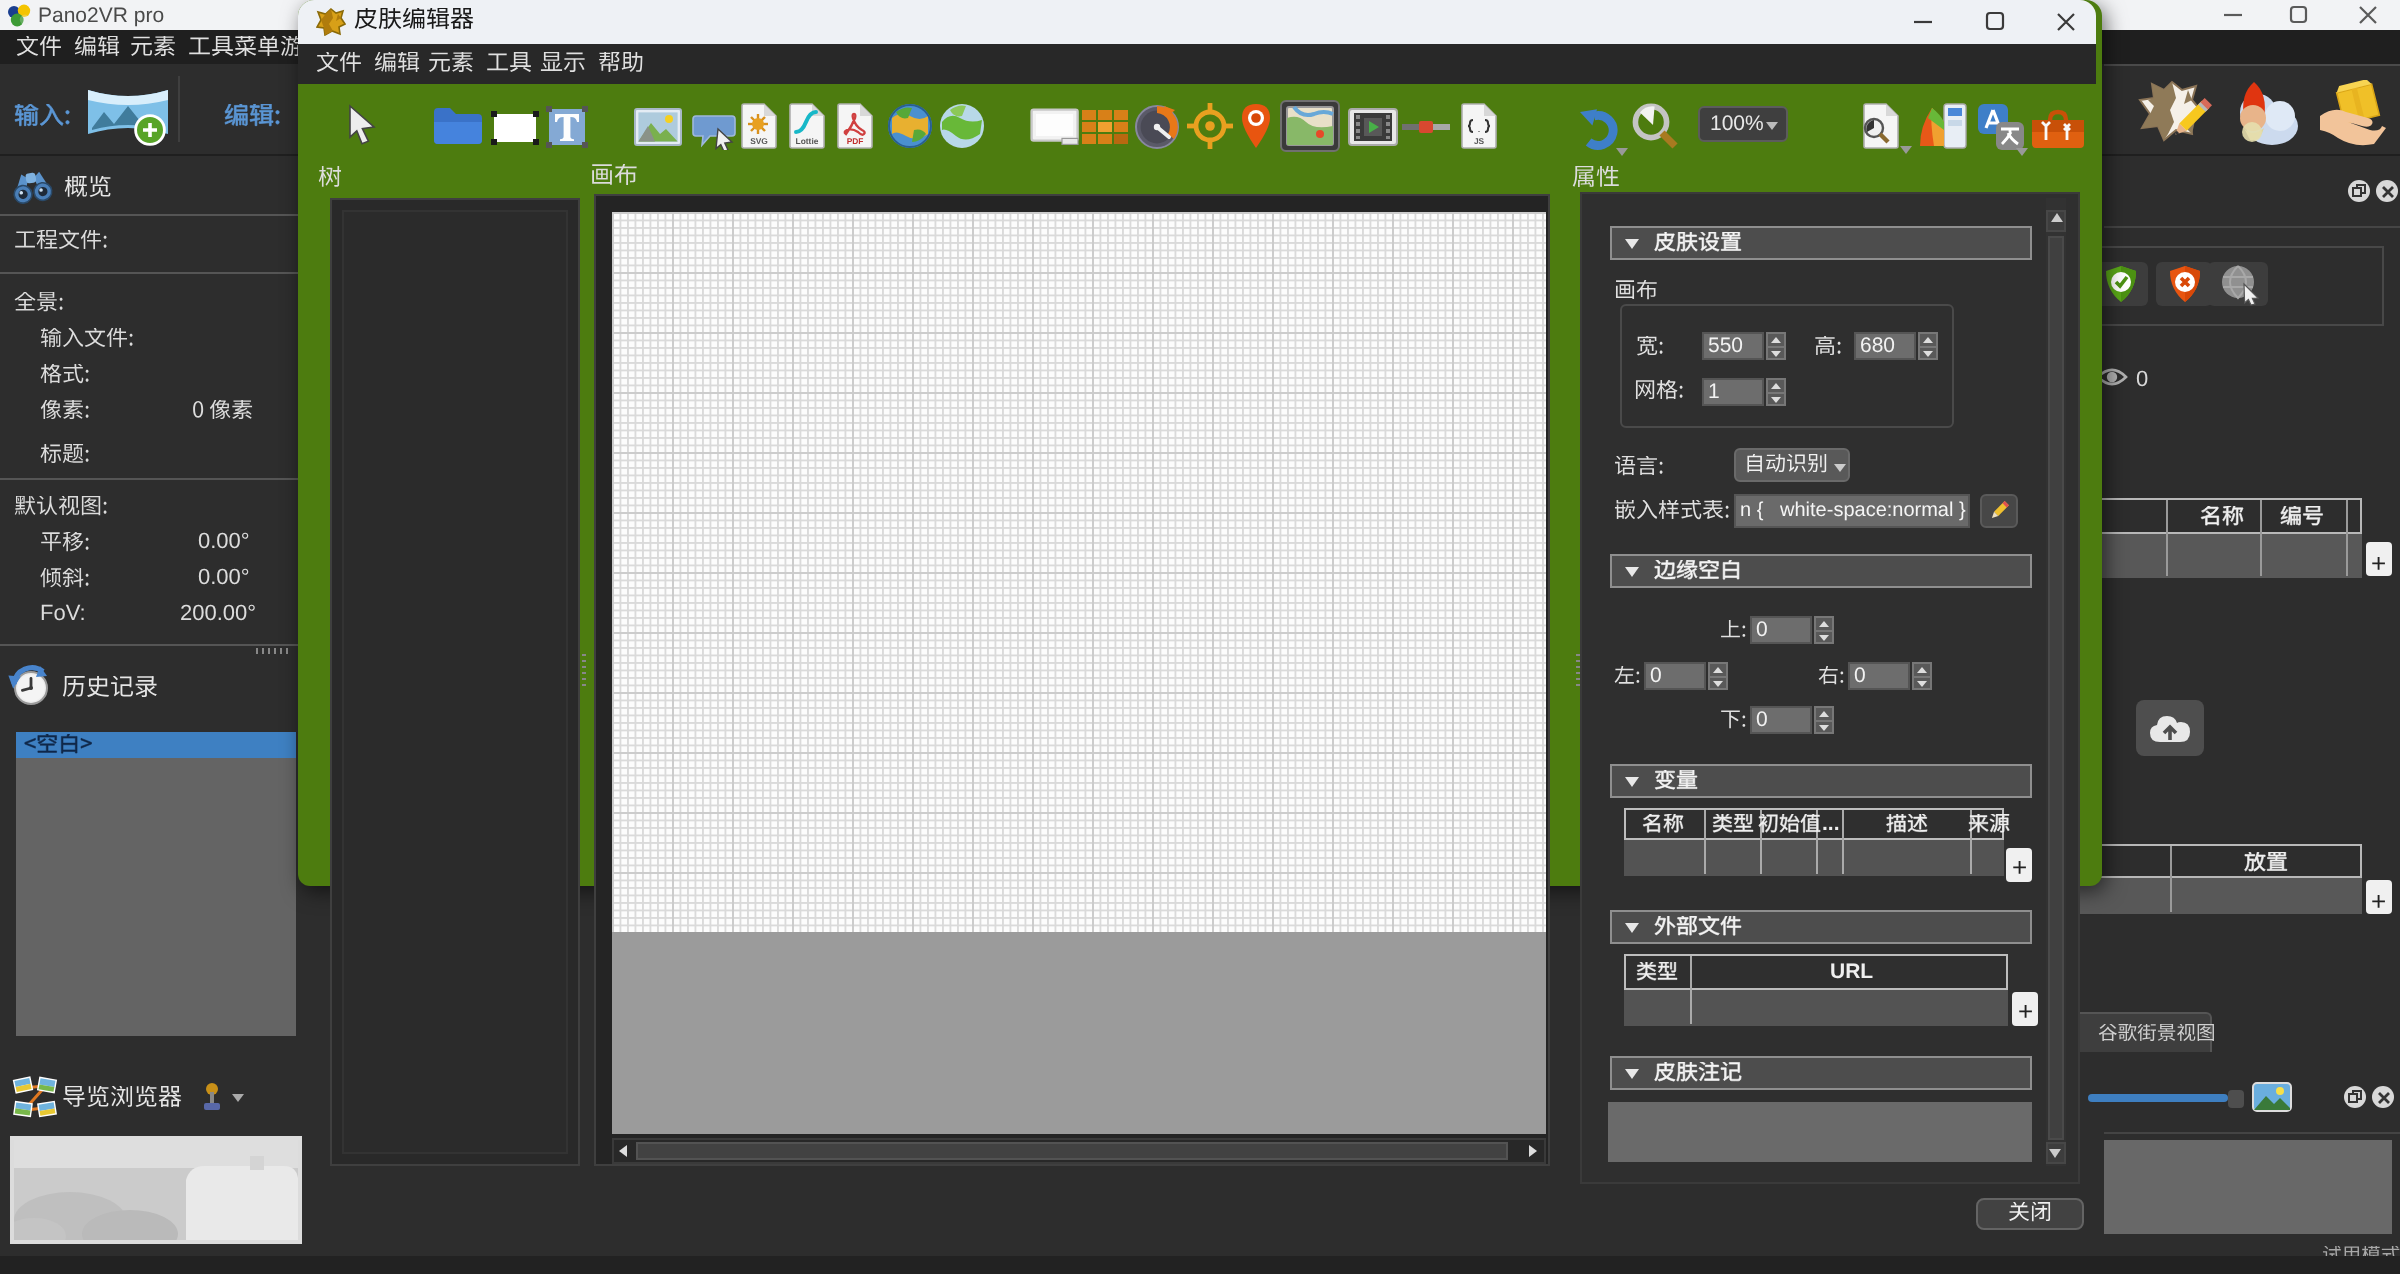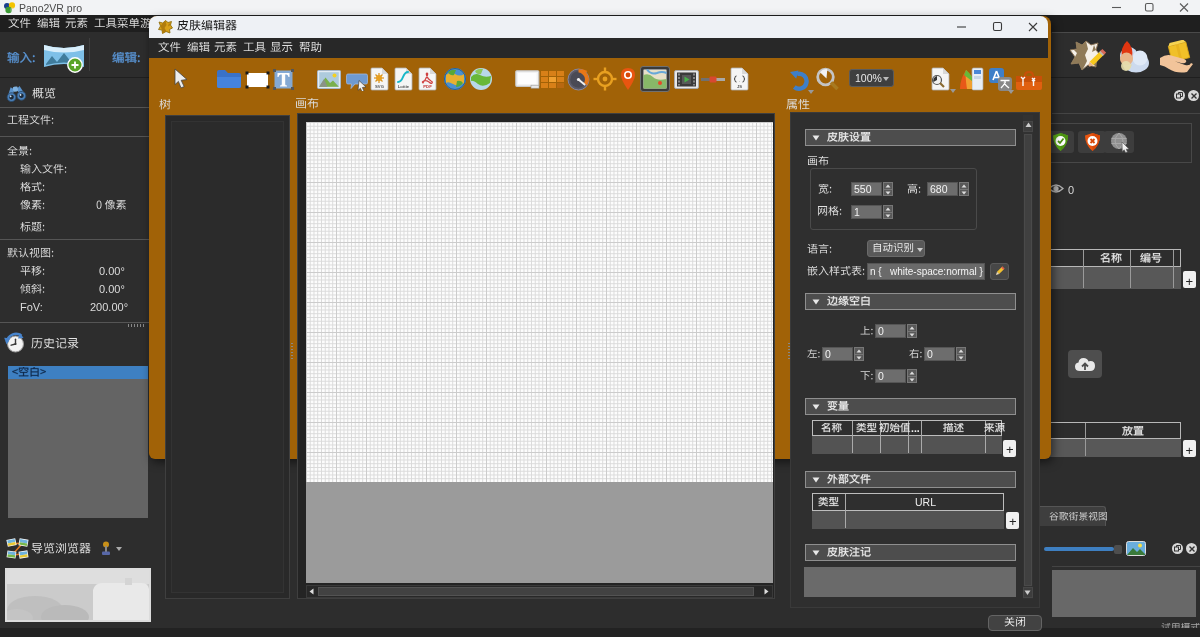--- a/index.html
+++ b/index.html
@@ -455,21 +455,21 @@
 <div class="abs" style="left:1052px;top:566px;width:148px;height:1px;background:#444"></div>
 <div class="abs" style="left:1052px;top:570px;width:144px;height:47px;background:#686868"></div>
 <svg class="" style="position:absolute;left:1161px;top:623px;" width="39.2" height="9.8" viewBox="0 -790 4000 1000" fill="#a8a8a8">
       <use href="#u8bd5" x="0"></use>
       <use href="#u7528" x="1000"></use>
       <use href="#u6a21" x="2000"></use>
       <use href="#u5f0f" x="3000"></use>
     </svg>
 <div class="abs" style="left:0px;top:628px;width:1200px;height:9px;background:#222"></div>
 </div>
-<div class="abs" style="left:149px;top:16px;width:902px;height:443px;background:#a16207;border-radius:8px 8px 6px 6px;box-shadow:2px 3px 10px rgba(0,0,0,0.55)">
+<div class="abs" style="left:149px;top:0;width:902px;height:443px;background:#4d7c0f;border-radius:8px 8px 6px 6px;box-shadow:2px 3px 10px rgba(0,0,0,0.55)">
 <div class="abs" style="left:0px;top:0px;width:899px;height:22px;background:#eef1f5;border-radius:8px 8px 0 0"></div>
 <svg class="ic" style="left:9px;top:4px" width="15" height="14" viewBox="0 0 15 14">
 <path d="M7.5 0.5 L10 2.5 L13.5 1.5 L12.5 5 L14.5 8 L11.5 9.5 L12 13 L8 11.5 L4.5 13.5 L4 10 L0.5 9.5 L2.5 6 L1 2 L4.8 3 Z" fill="#d8a018" stroke="#8a6a08" stroke-width="0.8"></path>
 <path d="M7.5 0.5 L8.5 5 L6.5 8 L8.5 11.5 L4.5 13.5 L4 10 L2.5 6 L4.8 3 Z" fill="#b07c0c"></path>
 <path d="M11 3 L12.5 5 L10 6.5 Z" fill="#b07c0c"></path>
     </svg>
 <svg class="" style="position:absolute;left:28px;top:4px;" width="60.0" height="12" viewBox="0 -790 5000 1000" fill="#1a1a1a">
       <use href="#u76ae" x="0"></use>
       <use href="#u80a4" x="1000"></use>
       <use href="#u7f16" x="2000"></use>
@@ -942,21 +942,21 @@
       <use href="#u6587" x="2000" stroke="#f5f5f5" stroke-width="30"></use>
       <use href="#u4ef6" x="3000" stroke="#f5f5f5" stroke-width="30"></use>
     </svg>
 <div class="abs" style="left:663px;top:477px;width:192px;height:36px;border:1px solid #bdbdbd"></div>
 <div class="abs" style="left:663px;top:494px;width:192px;height:19px;background:#535353;border-top:1px solid #bdbdbd"></div>
 <div class="abs" style="left:696px;top:478px;width:1px;height:34px;background:#aaaaaa"></div>
 <svg class="" style="position:absolute;left:669px;top:481px;" width="21.0" height="10.5" viewBox="0 -790 2000 1000" fill="#f0f0f0">
       <use href="#u7c7b" x="0" stroke="#f0f0f0" stroke-width="25"></use>
       <use href="#u578b" x="1000" stroke="#f0f0f0" stroke-width="25"></use>
     </svg>
-<div class="abs" style="left:766px;top:481px;font-size:10.5px;color:#f0f0f0;white-space:nowrap;line-height:1;font-weight:normal">URL</div>
+<div class="abs" style="left:766px;top:481px;font-size:10.5px;color:#f0f0f0;white-space:nowrap;line-height:1;font-weight:bold">URL</div>
 <div class="abs" style="left:857px;top:496px;width:13px;height:17px;background:#f0f0f0;border-radius:2px"></div>
 <div class="abs" style="left:860px;top:499px;font-size:13px;color:#222;white-space:nowrap;line-height:1;">+</div>
 <div class="abs" style="left:656px;top:528px;width:211px;height:17px;background:#4d4d4d;border:1px solid #8f8f8f"></div>
     <svg class="ic" style="left:663px;top:534px" width="8" height="6" viewBox="0 0 8 6">
       <path d="M0.5 0.5 L7.5 0.5 L4 5.5 Z" fill="#e8e8e8"></path>
     </svg>
     <svg class="" style="position:absolute;left:678px;top:531px;" width="44.0" height="11" viewBox="0 -790 4000 1000" fill="#f5f5f5">
       <use href="#u76ae" x="0" stroke="#f5f5f5" stroke-width="30"></use>
       <use href="#u80a4" x="1000" stroke="#f5f5f5" stroke-width="30"></use>
       <use href="#u6ce8" x="2000" stroke="#f5f5f5" stroke-width="30"></use>

